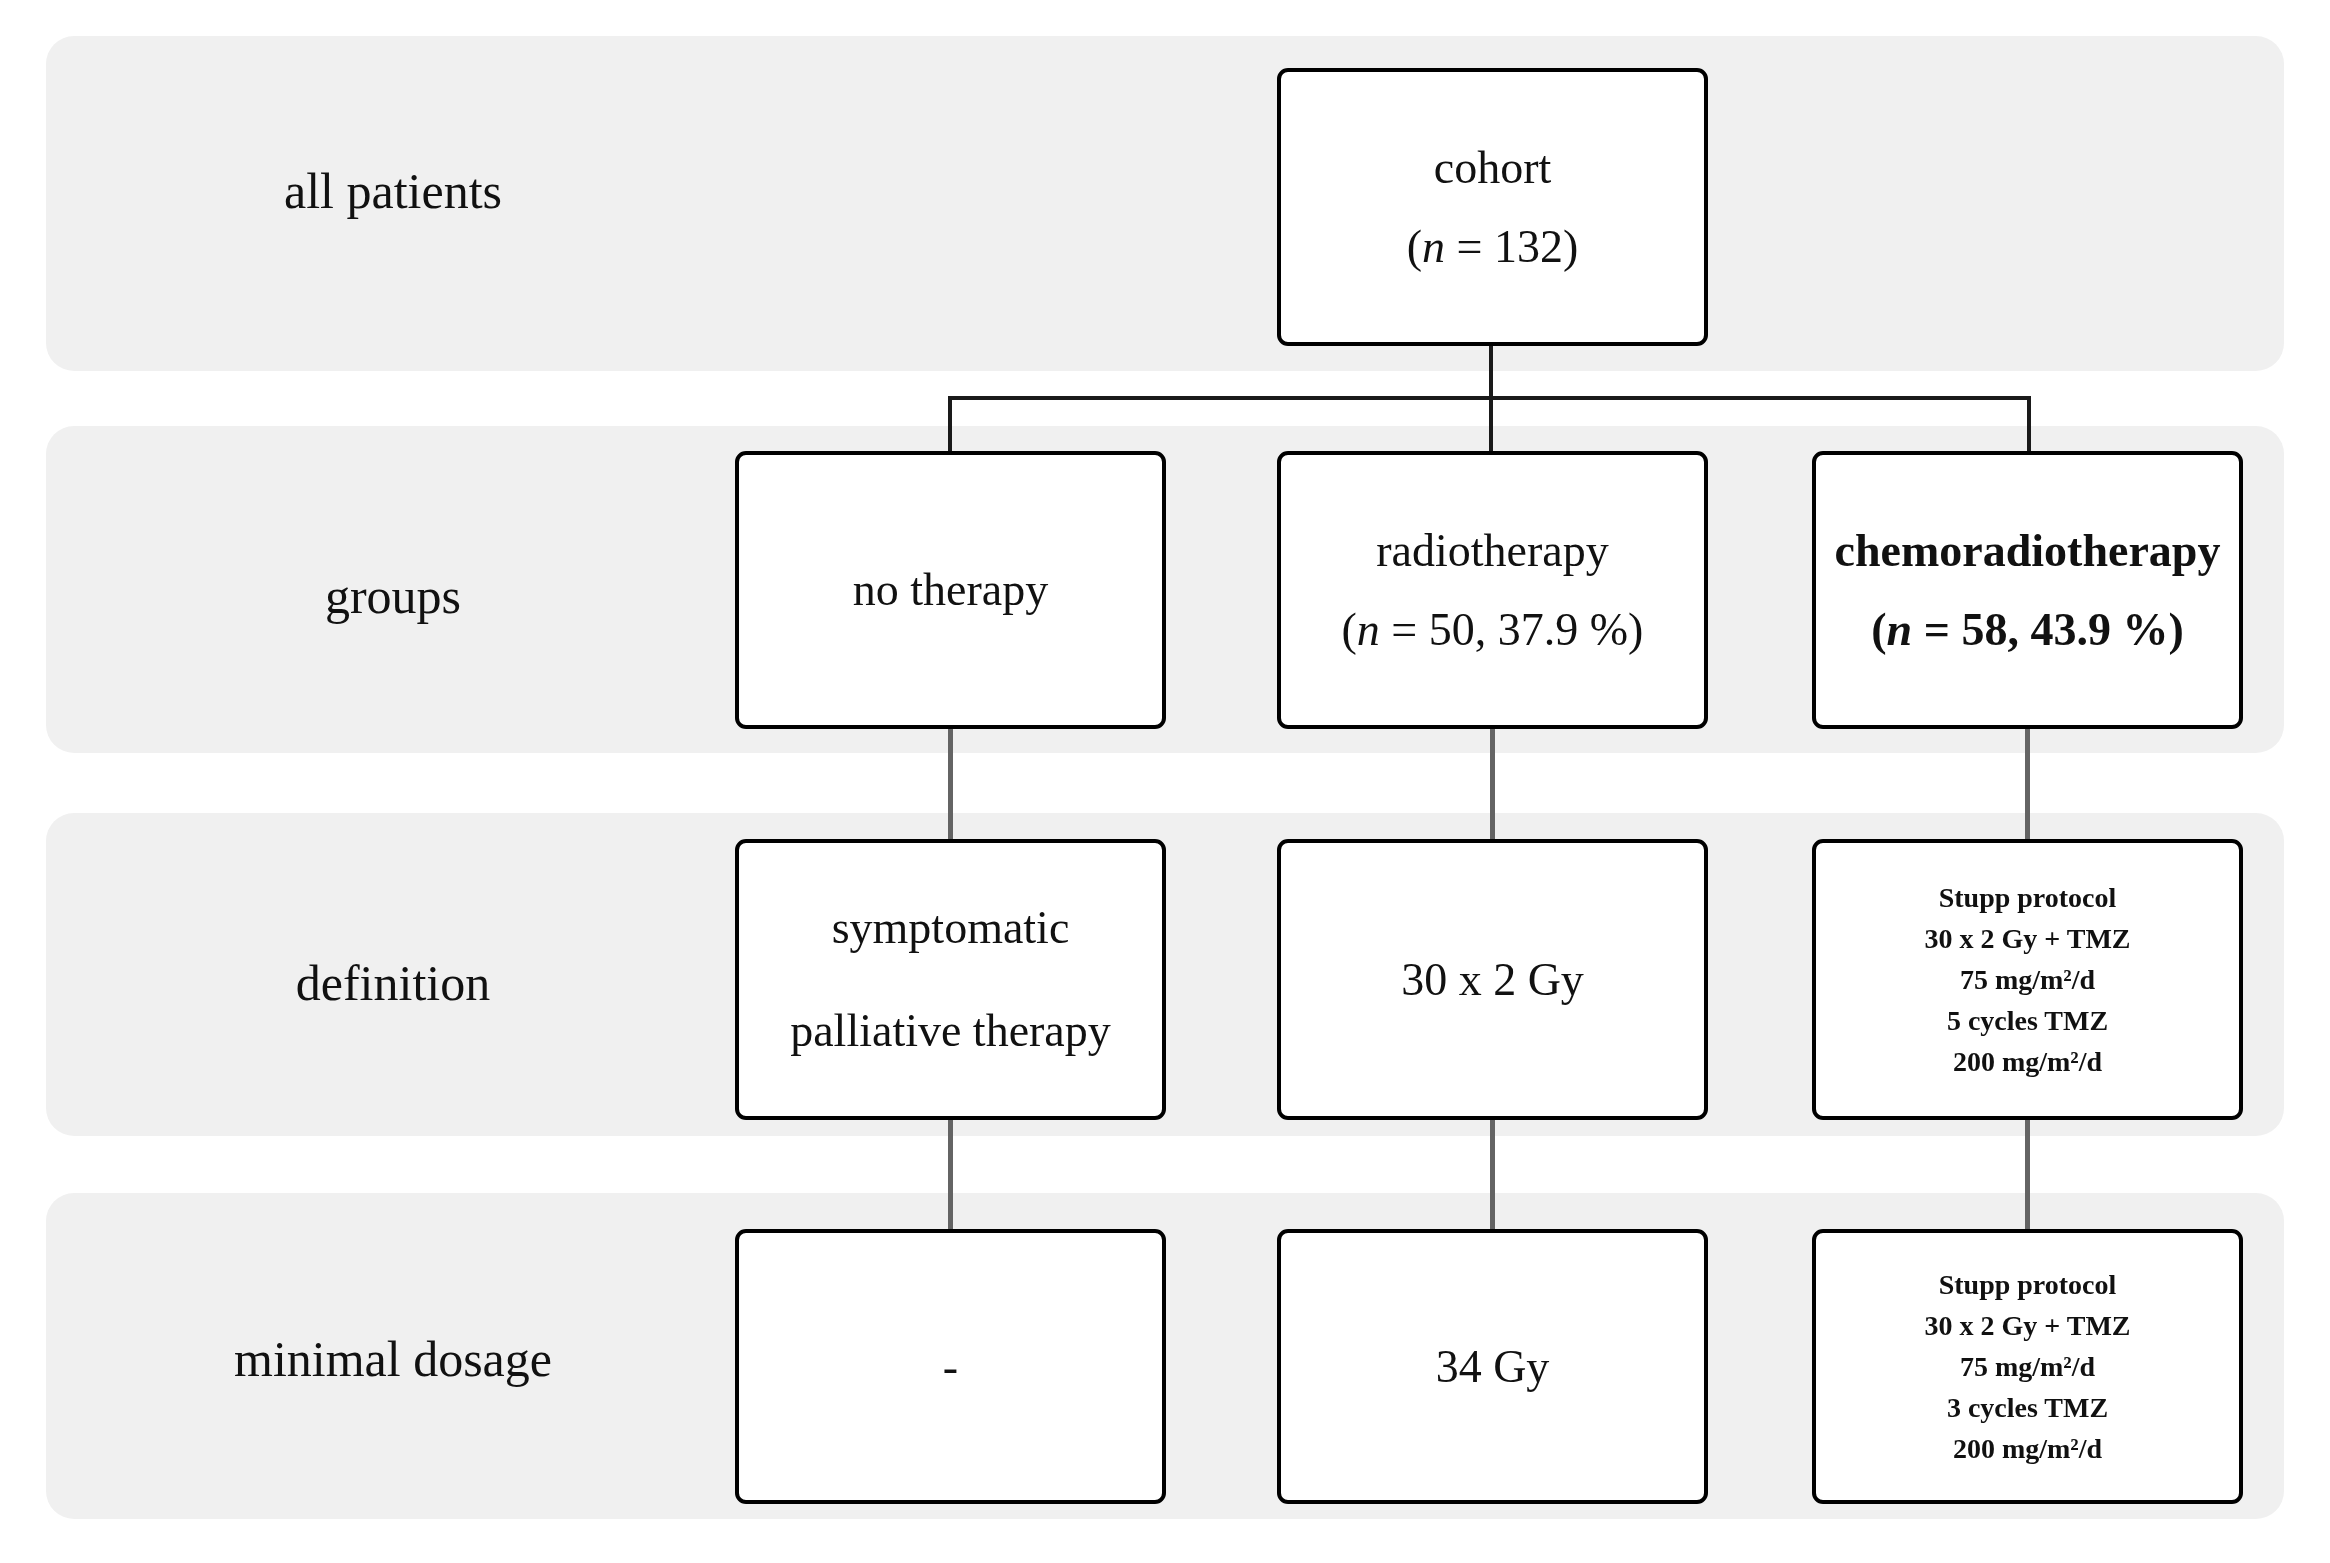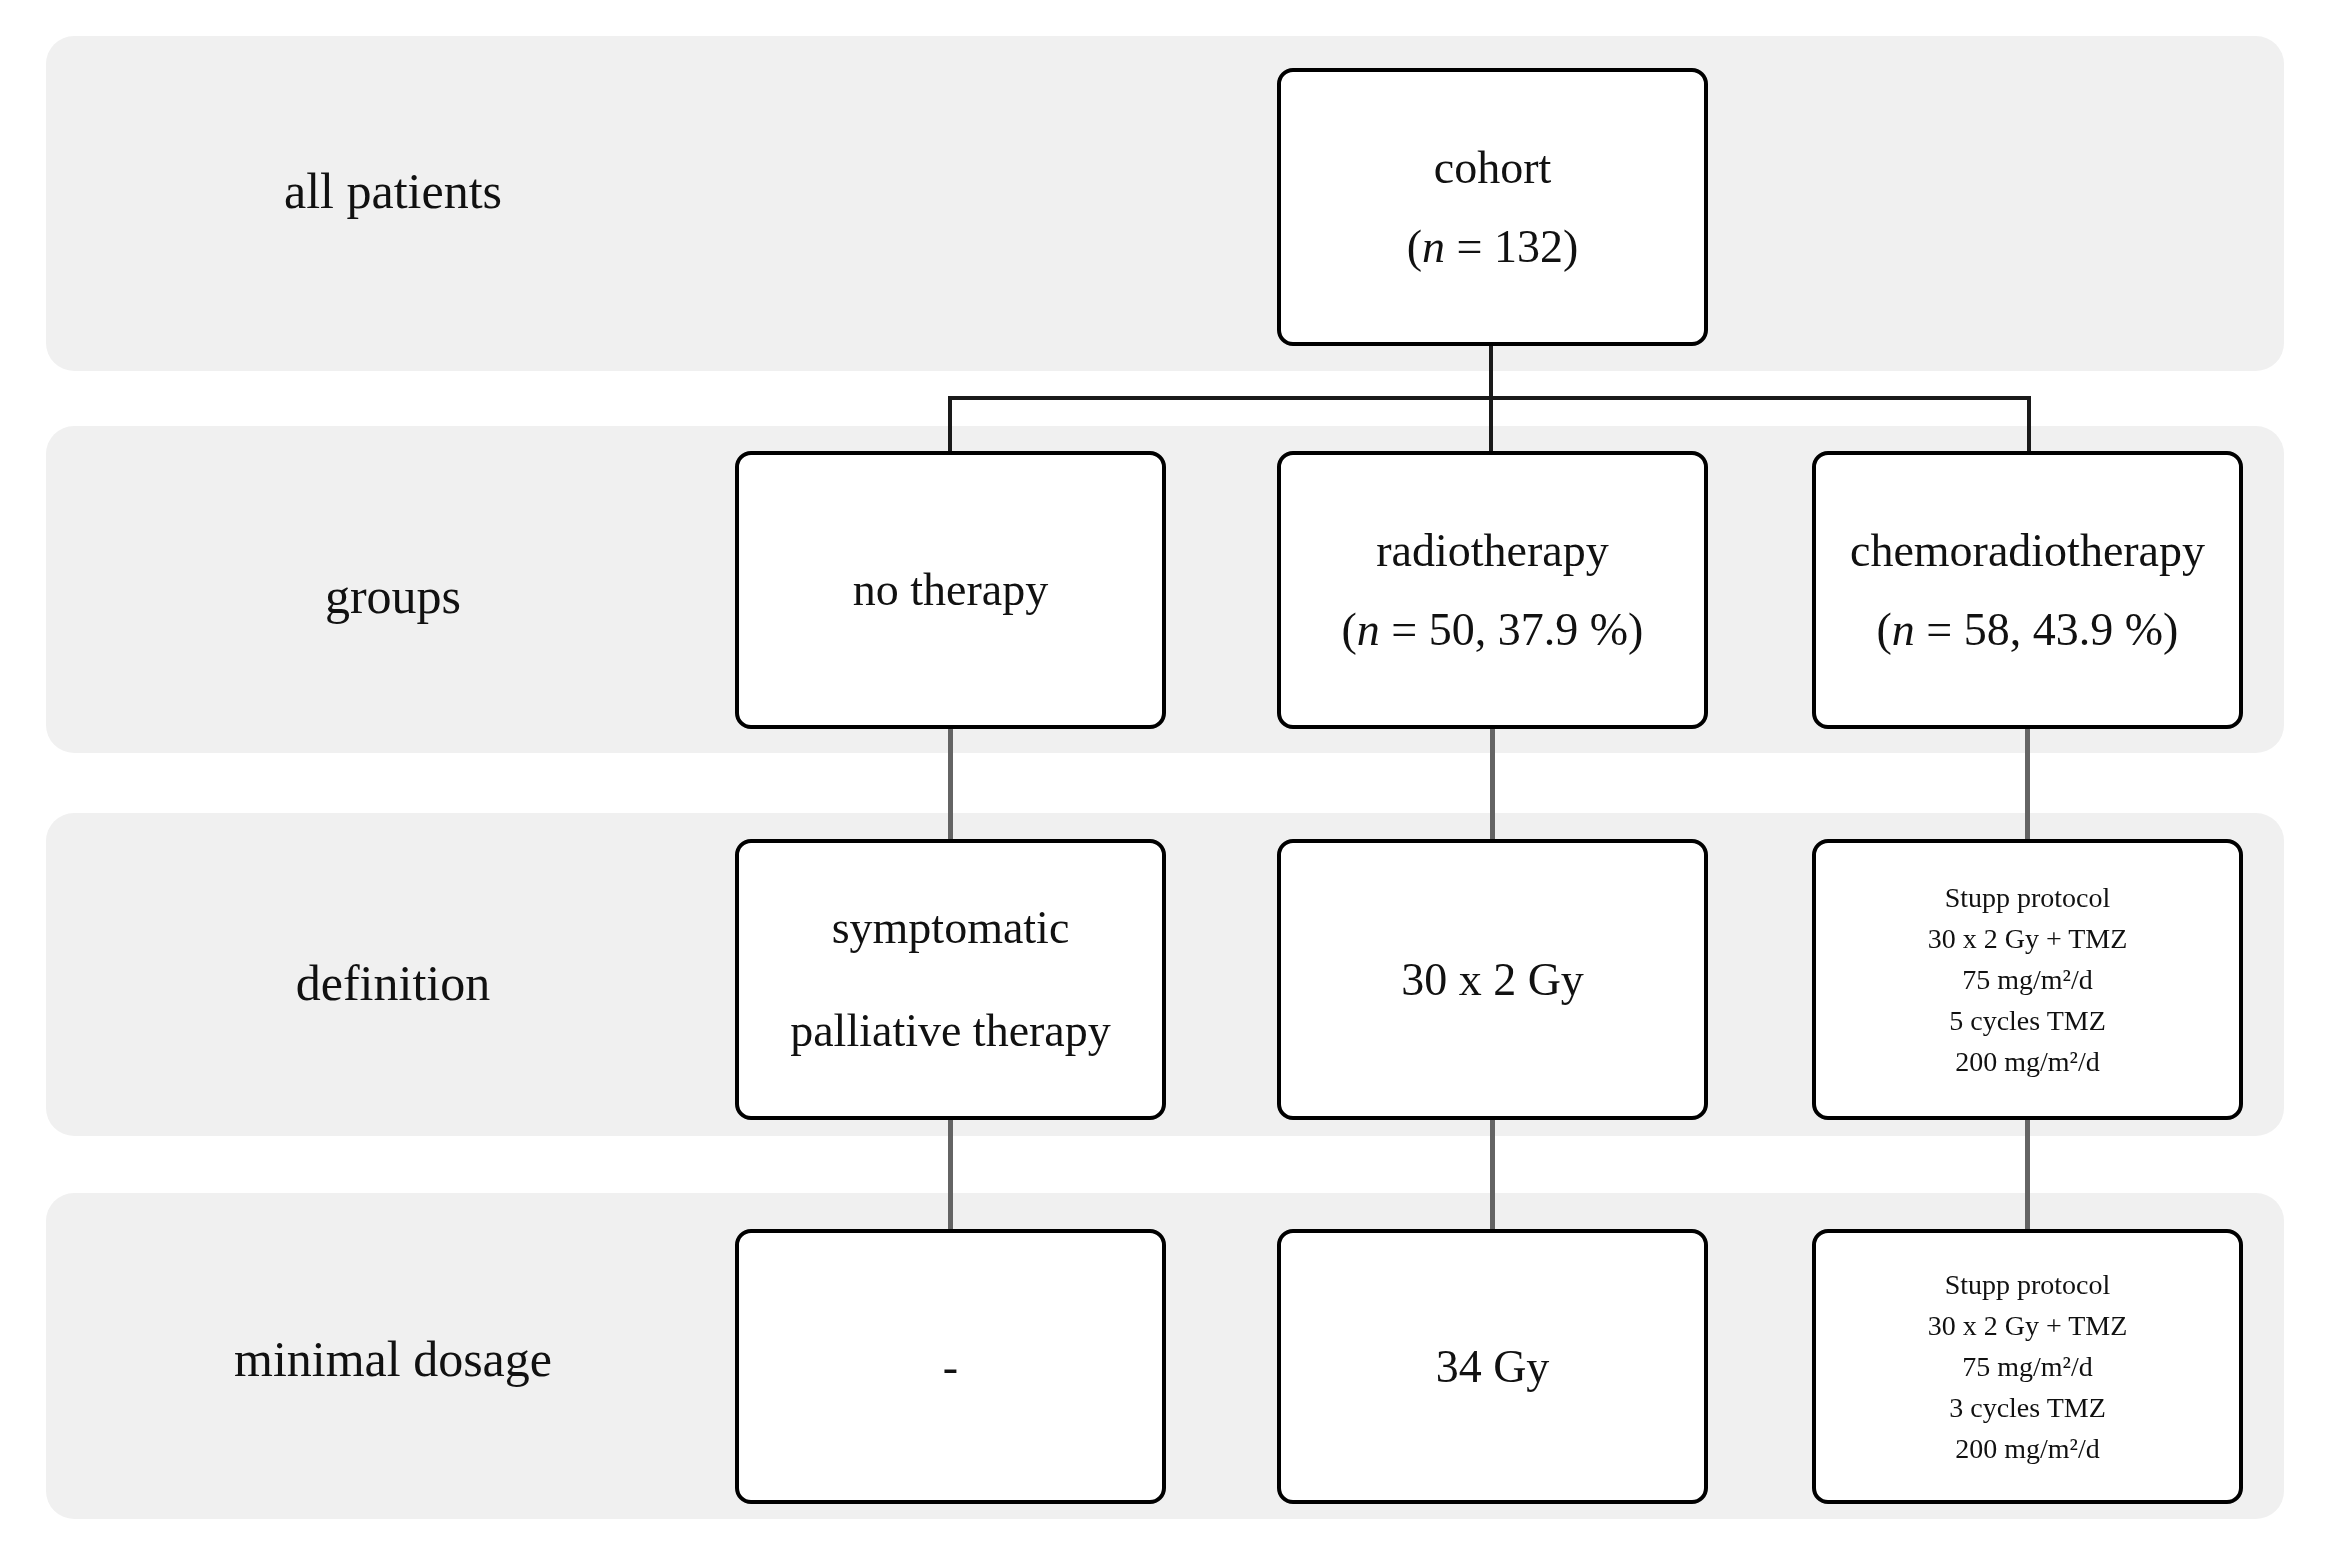--- a/index.html
+++ b/index.html
@@ -44,38 +44,38 @@
   .vline.gray{background:#646464;}
   .vline.black{width:3.7px;}
   .vline.gray{width:4.5px;}
   .hline.black{height:3.7px;}
 
   .box{
     position:absolute;
     width:431px;
     background:#ffffff;
     border:4.5px solid #000000;
-    border-radius:16px;
+    border-radius:11px;
     box-sizing:border-box;
     display:flex;
     flex-direction:column;
     align-items:center;
     justify-content:center;
     text-align:center;
   }
   .box .line{font-size:46px;line-height:1.72;white-space:nowrap;}
   .box.small .line{font-size:28px;line-height:1.47;}
   .box .line i{font-style:italic;}
 
   .row-groups{top:451px;height:278px;}
   .row-def{top:839px;height:281px;}
   .row-min{top:1229px;height:275px;}
   .col1{left:735px;gap:36px;}
   .col2{left:1277px;}
-  .col3{left:1812px;}
+  .col3{left:1812px;font-weight:bold;}
 </style>
 </head>
 <body>
 
 <div class="canvas">
 
   <div class="band b1"></div>
   <div class="band b2"></div>
   <div class="band b3"></div>
   <div class="band b4"></div>

